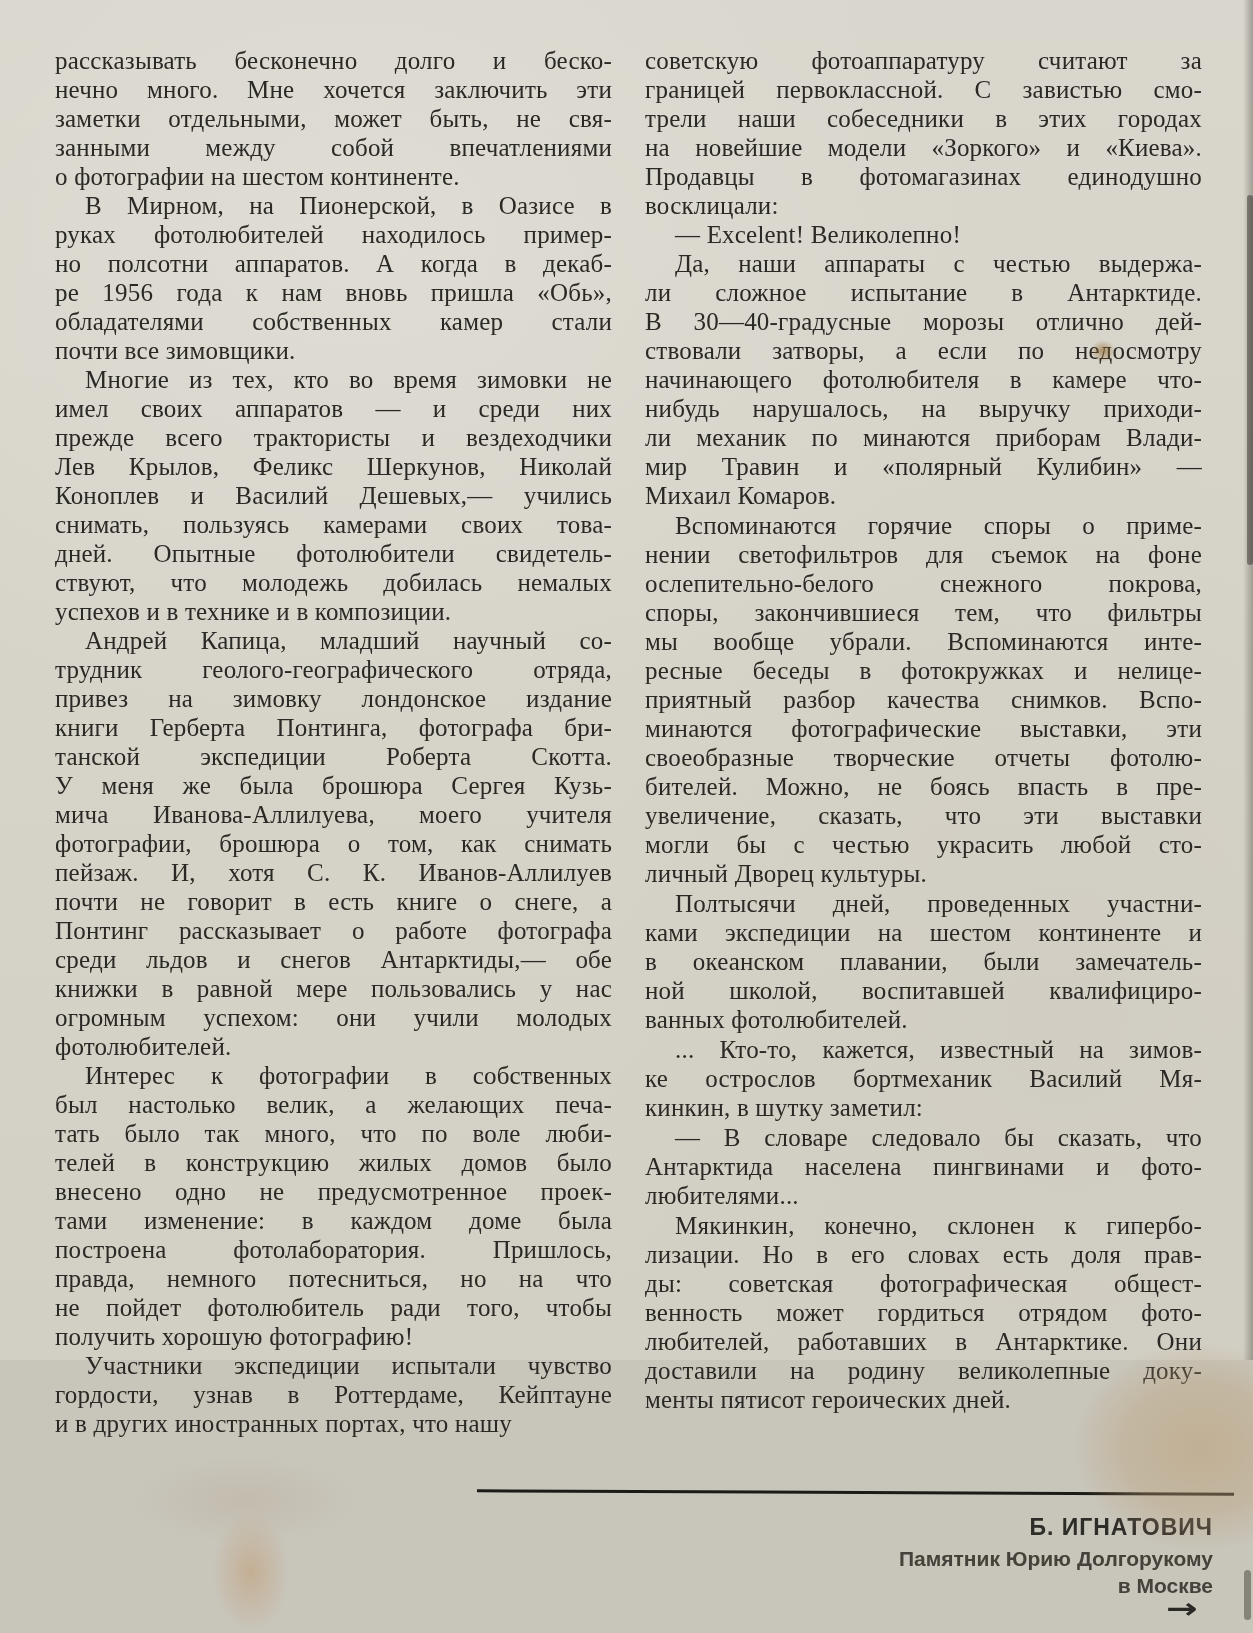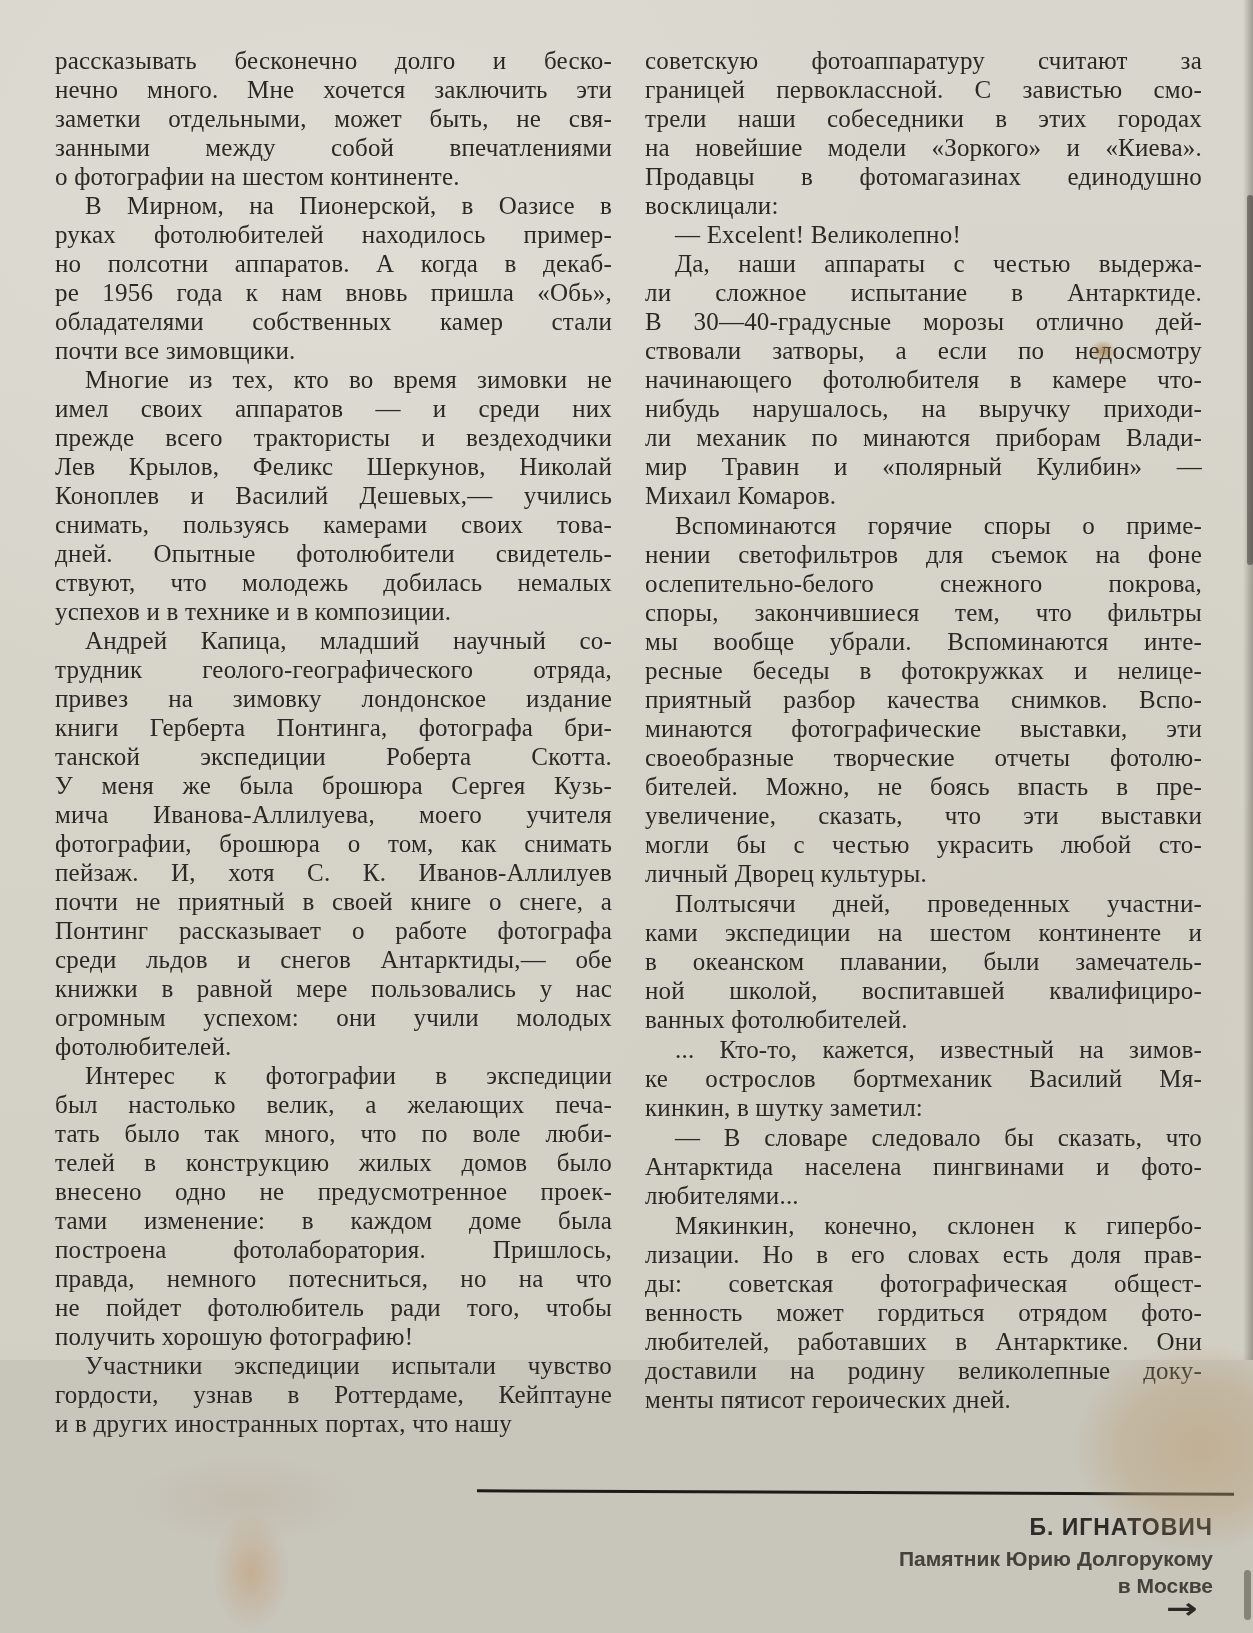--- a/index.html
+++ b/index.html
@@ -139,29 +139,29 @@
       <div class="para">
         <div class="line first">Андрей Капица, младший научный со-</div>
         <div class="line">трудник геолого-географического отряда,</div>
         <div class="line">привез на зимовку лондонское издание</div>
         <div class="line">книги Герберта Понтинга, фотографа бри-</div>
         <div class="line">танской экспедиции Роберта Скотта.</div>
         <div class="line">У меня же была брошюра Сергея Кузь-</div>
         <div class="line">мича Иванова-Аллилуева, моего учителя</div>
         <div class="line">фотографии, брошюра о том, как снимать</div>
         <div class="line">пейзаж. И, хотя С. К. Иванов-Аллилуев</div>
-        <div class="line">почти не приятный в своей книге о снеге, а</div>
+        <div class="line">почти не говорит в есть книге о снеге, а</div>
         <div class="line">Понтинг рассказывает о работе фотографа</div>
         <div class="line">среди льдов и снегов Антарктиды,— обе</div>
         <div class="line">книжки в равной мере пользовались у нас</div>
         <div class="line">огромным успехом: они учили молодых</div>
         <div class="line last">фотолюбителей.</div>
       </div>
       <div class="para">
-        <div class="line first">Интерес к фотографии в экспедиции</div>
+        <div class="line first">Интерес к фотографии в собственных</div>
         <div class="line">был настолько велик, а желающих печа-</div>
         <div class="line">тать было так много, что по воле люби-</div>
         <div class="line">телей в конструкцию жилых домов было</div>
         <div class="line">внесено одно не предусмотренное проек-</div>
         <div class="line">тами изменение: в каждом доме была</div>
         <div class="line">построена фотолаборатория. Пришлось,</div>
         <div class="line">правда, немного потесниться, но на что</div>
         <div class="line">не пойдет фотолюбитель ради того, чтобы</div>
         <div class="line last">получить хорошую фотографию!</div>
       </div>

